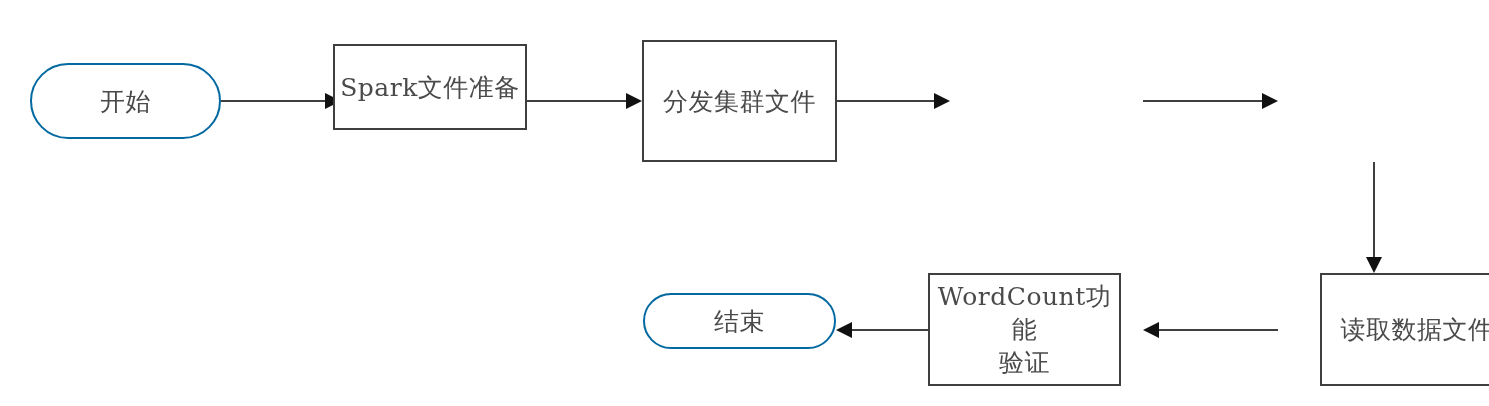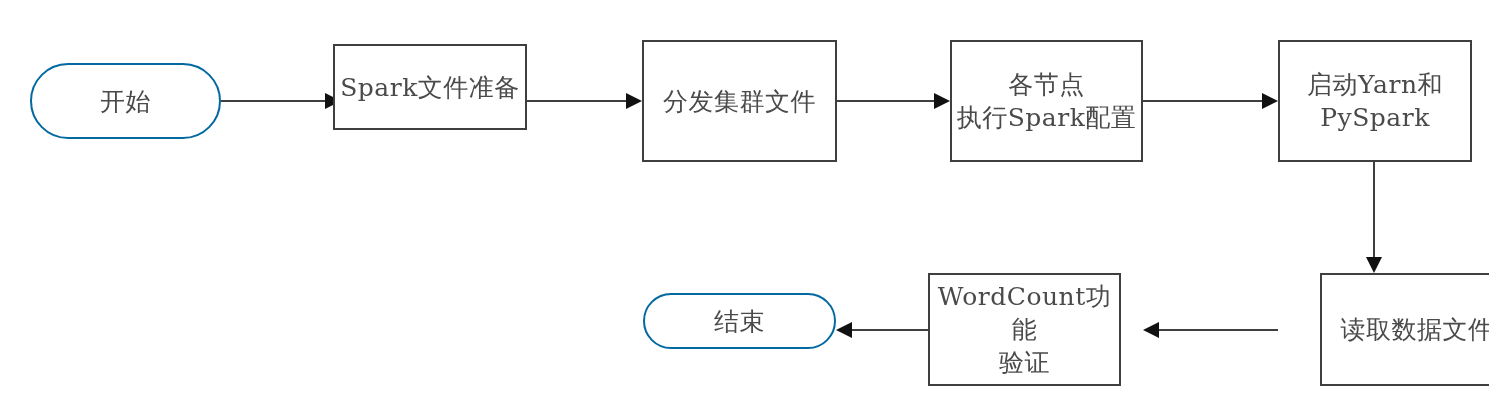--- a/index.html
+++ b/index.html
@@ -103,25 +103,21 @@
       <polygon points="852,322 836,330 852,338"></polygon>
     </g>
   </svg>
 
   <div class="node terminator" style="left:30px; top:63px; width:191px; height:76px;">开始</div>
 
   <div class="node process" style="left:333px; top:44px; width:194px; height:86px;">Spark文件准备</div>
 
   <div class="node process" style="left:642px; top:40px; width:195px; height:122px;">分发集群文件</div>
 
-  <div class="node process" style="left:950px; top:40px; width:193px; height:122px;">各节点
-执行Spark配置</div>
 
-  <div class="node process" style="left:1278px; top:40px; width:194px; height:122px;">启动Yarn和
-PySpark</div>
 
   <div class="node process" style="left:1278px; top:273px; width:194px; height:113px;margin-left:42px;">读取数据文件</div>
 
   <div class="node process" style="left:928px; top:273px; width:193px; height:113px;">WordCount功能
 验证</div>
 
   <div class="node terminator" style="left:643px; top:293px; width:193px; height:56px;">结束</div>
 
 </div>
 

